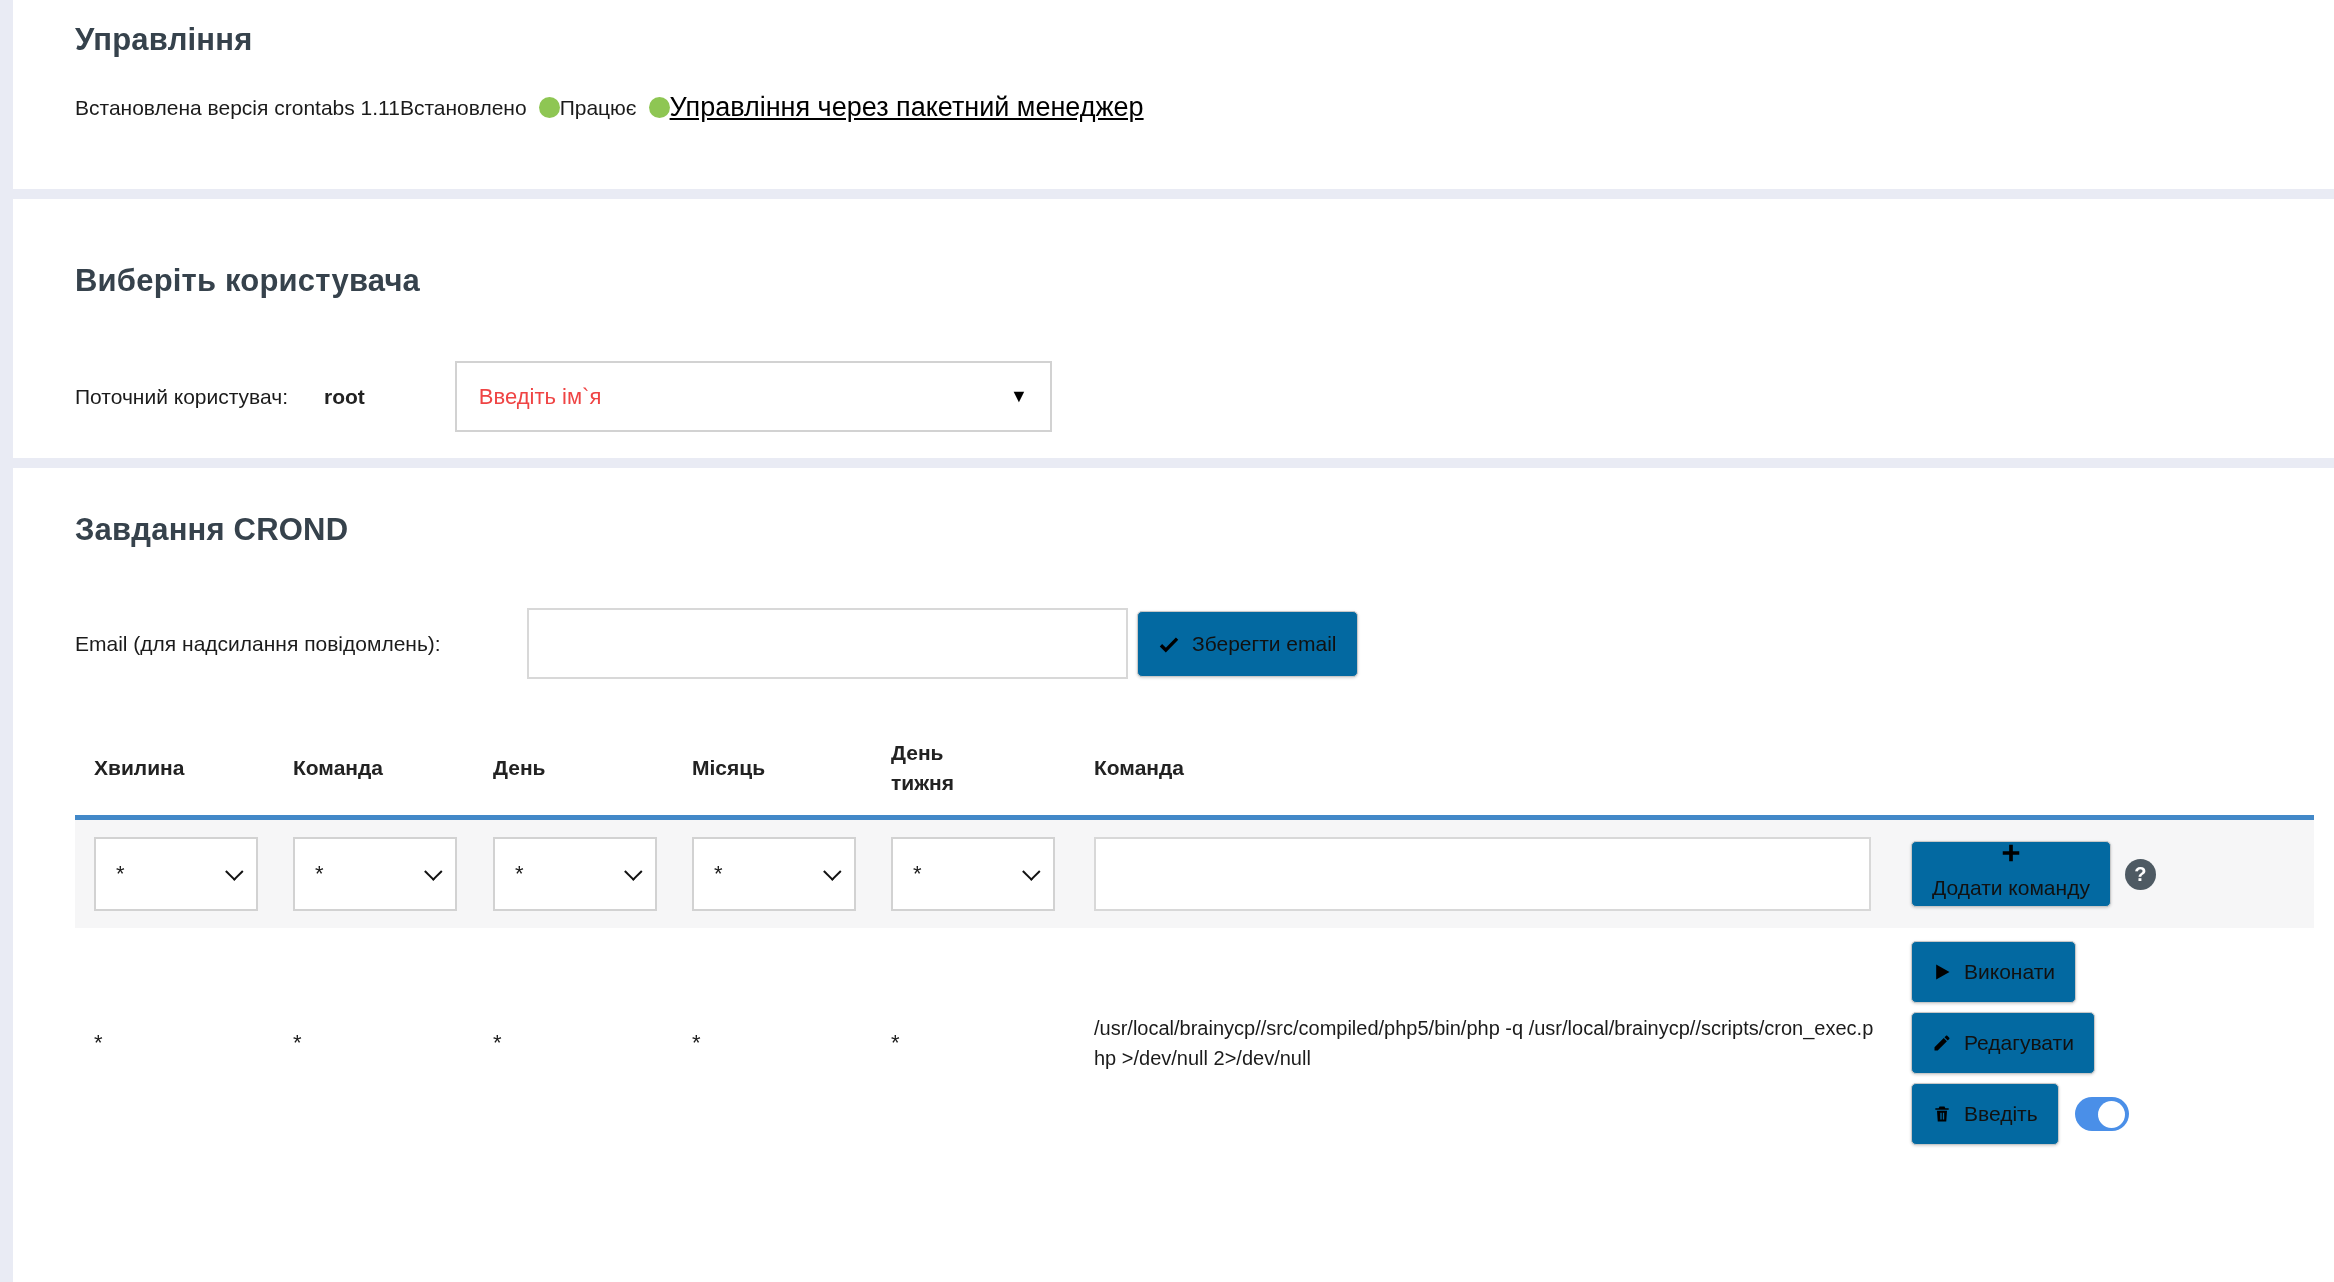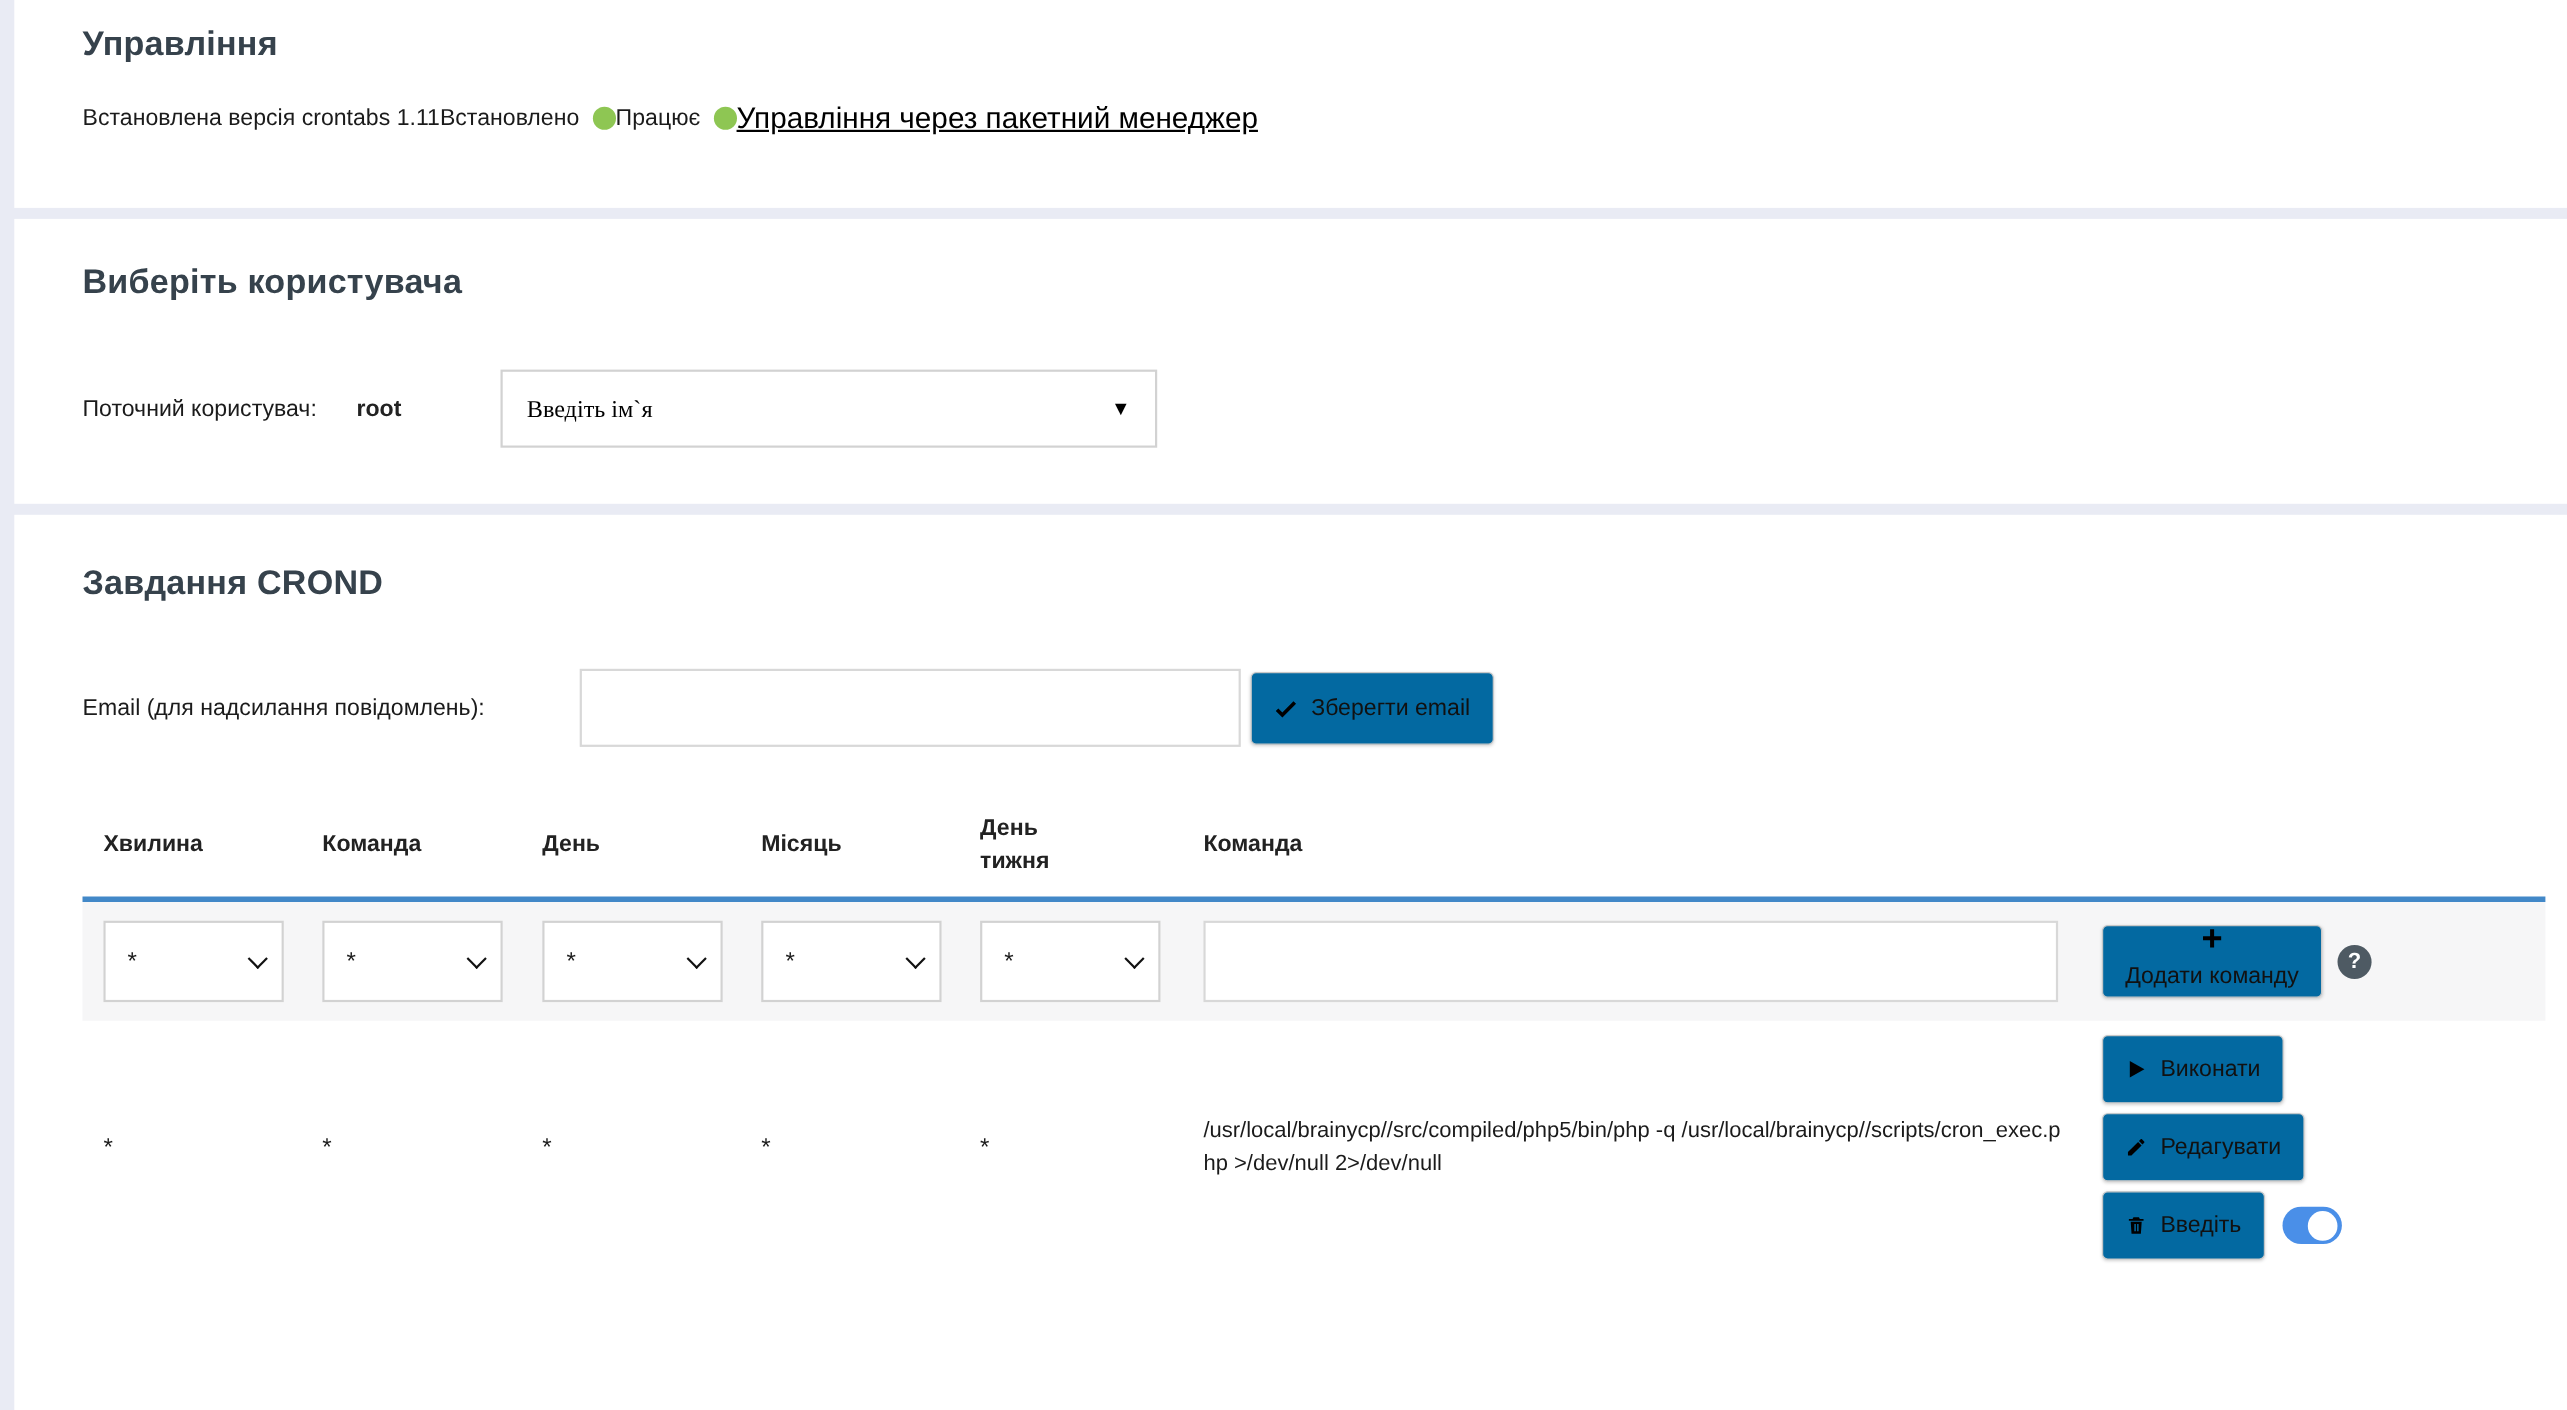--- a/index.html
+++ b/index.html
@@ -11,21 +11,21 @@
     overflow: hidden;
   }
   .card {
     background: #ffffff;
     margin-left: 13px;
     width: 2321px;
     padding-left: 62px;
     margin-bottom: 10px;
   }
   .card-1 { height: 189px; padding-top: 22px; }
-  .card-2 { height: 259px; padding-top: 39px; }
+  .card-2 { height: 259px; padding-top: 64px; }
   .card-3 { height: 879px; padding-top: 44px; }
   h1.section-title {
     font-size: 31px;
     font-weight: bold;
     color: #36424c;
     letter-spacing: 0.2px;
   }
   
   .status-row {
     margin-top: 34px;
@@ -56,21 +56,21 @@
   .fake-select {
     margin-left: 90px;
     width: 597px; height: 71px;
     background: #fff;
     border: 2px solid #d2d2d2;
     display: flex; align-items: center;
     padding: 0 22px;
     font-size: 22px;
     cursor: pointer;
   }
-  .fake-select .placeholder { color: #000000; font-family: Liberation Serif, serif; }
+  .fake-select .placeholder { color: #ef4444; }
   .fake-select .caret { margin-left: auto; font-size: 18px; color: #000; }
   
   .email-row {
     margin-top: 60px;
     display: flex;
     align-items: center;
     height: 71px;
   }
   .email-label { width: 452px; font-size: 21px; }
   .email-input {

